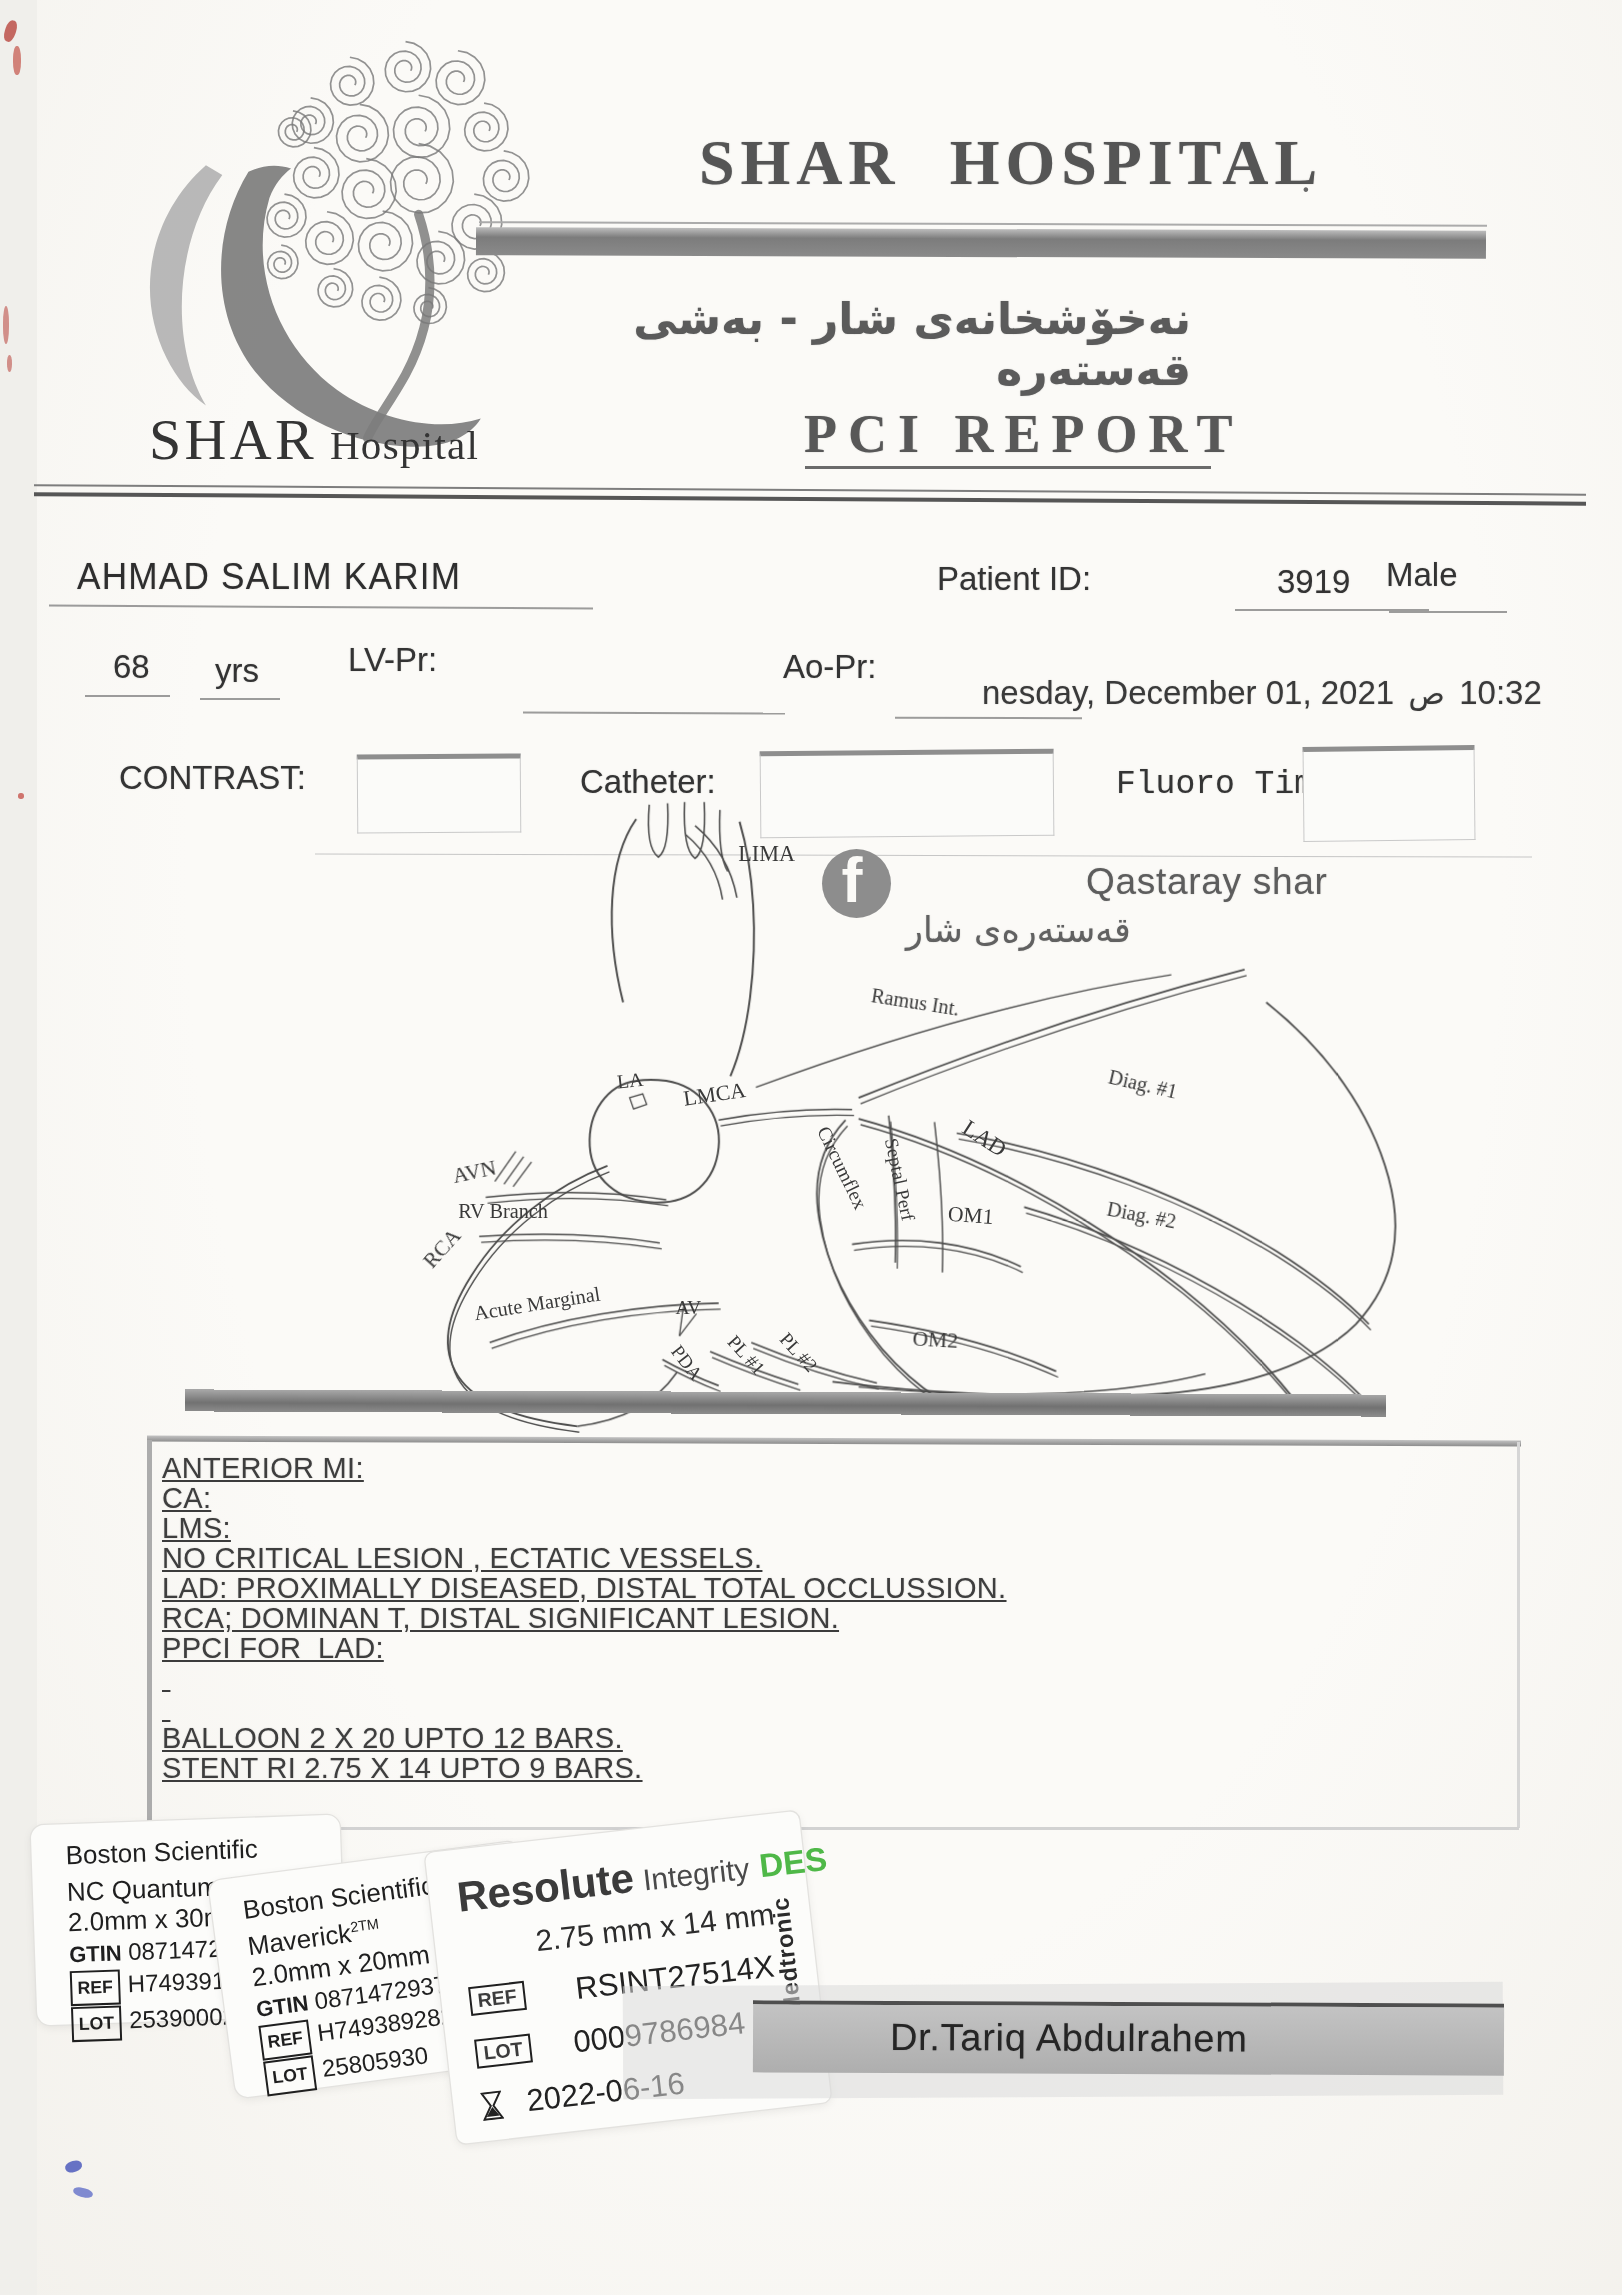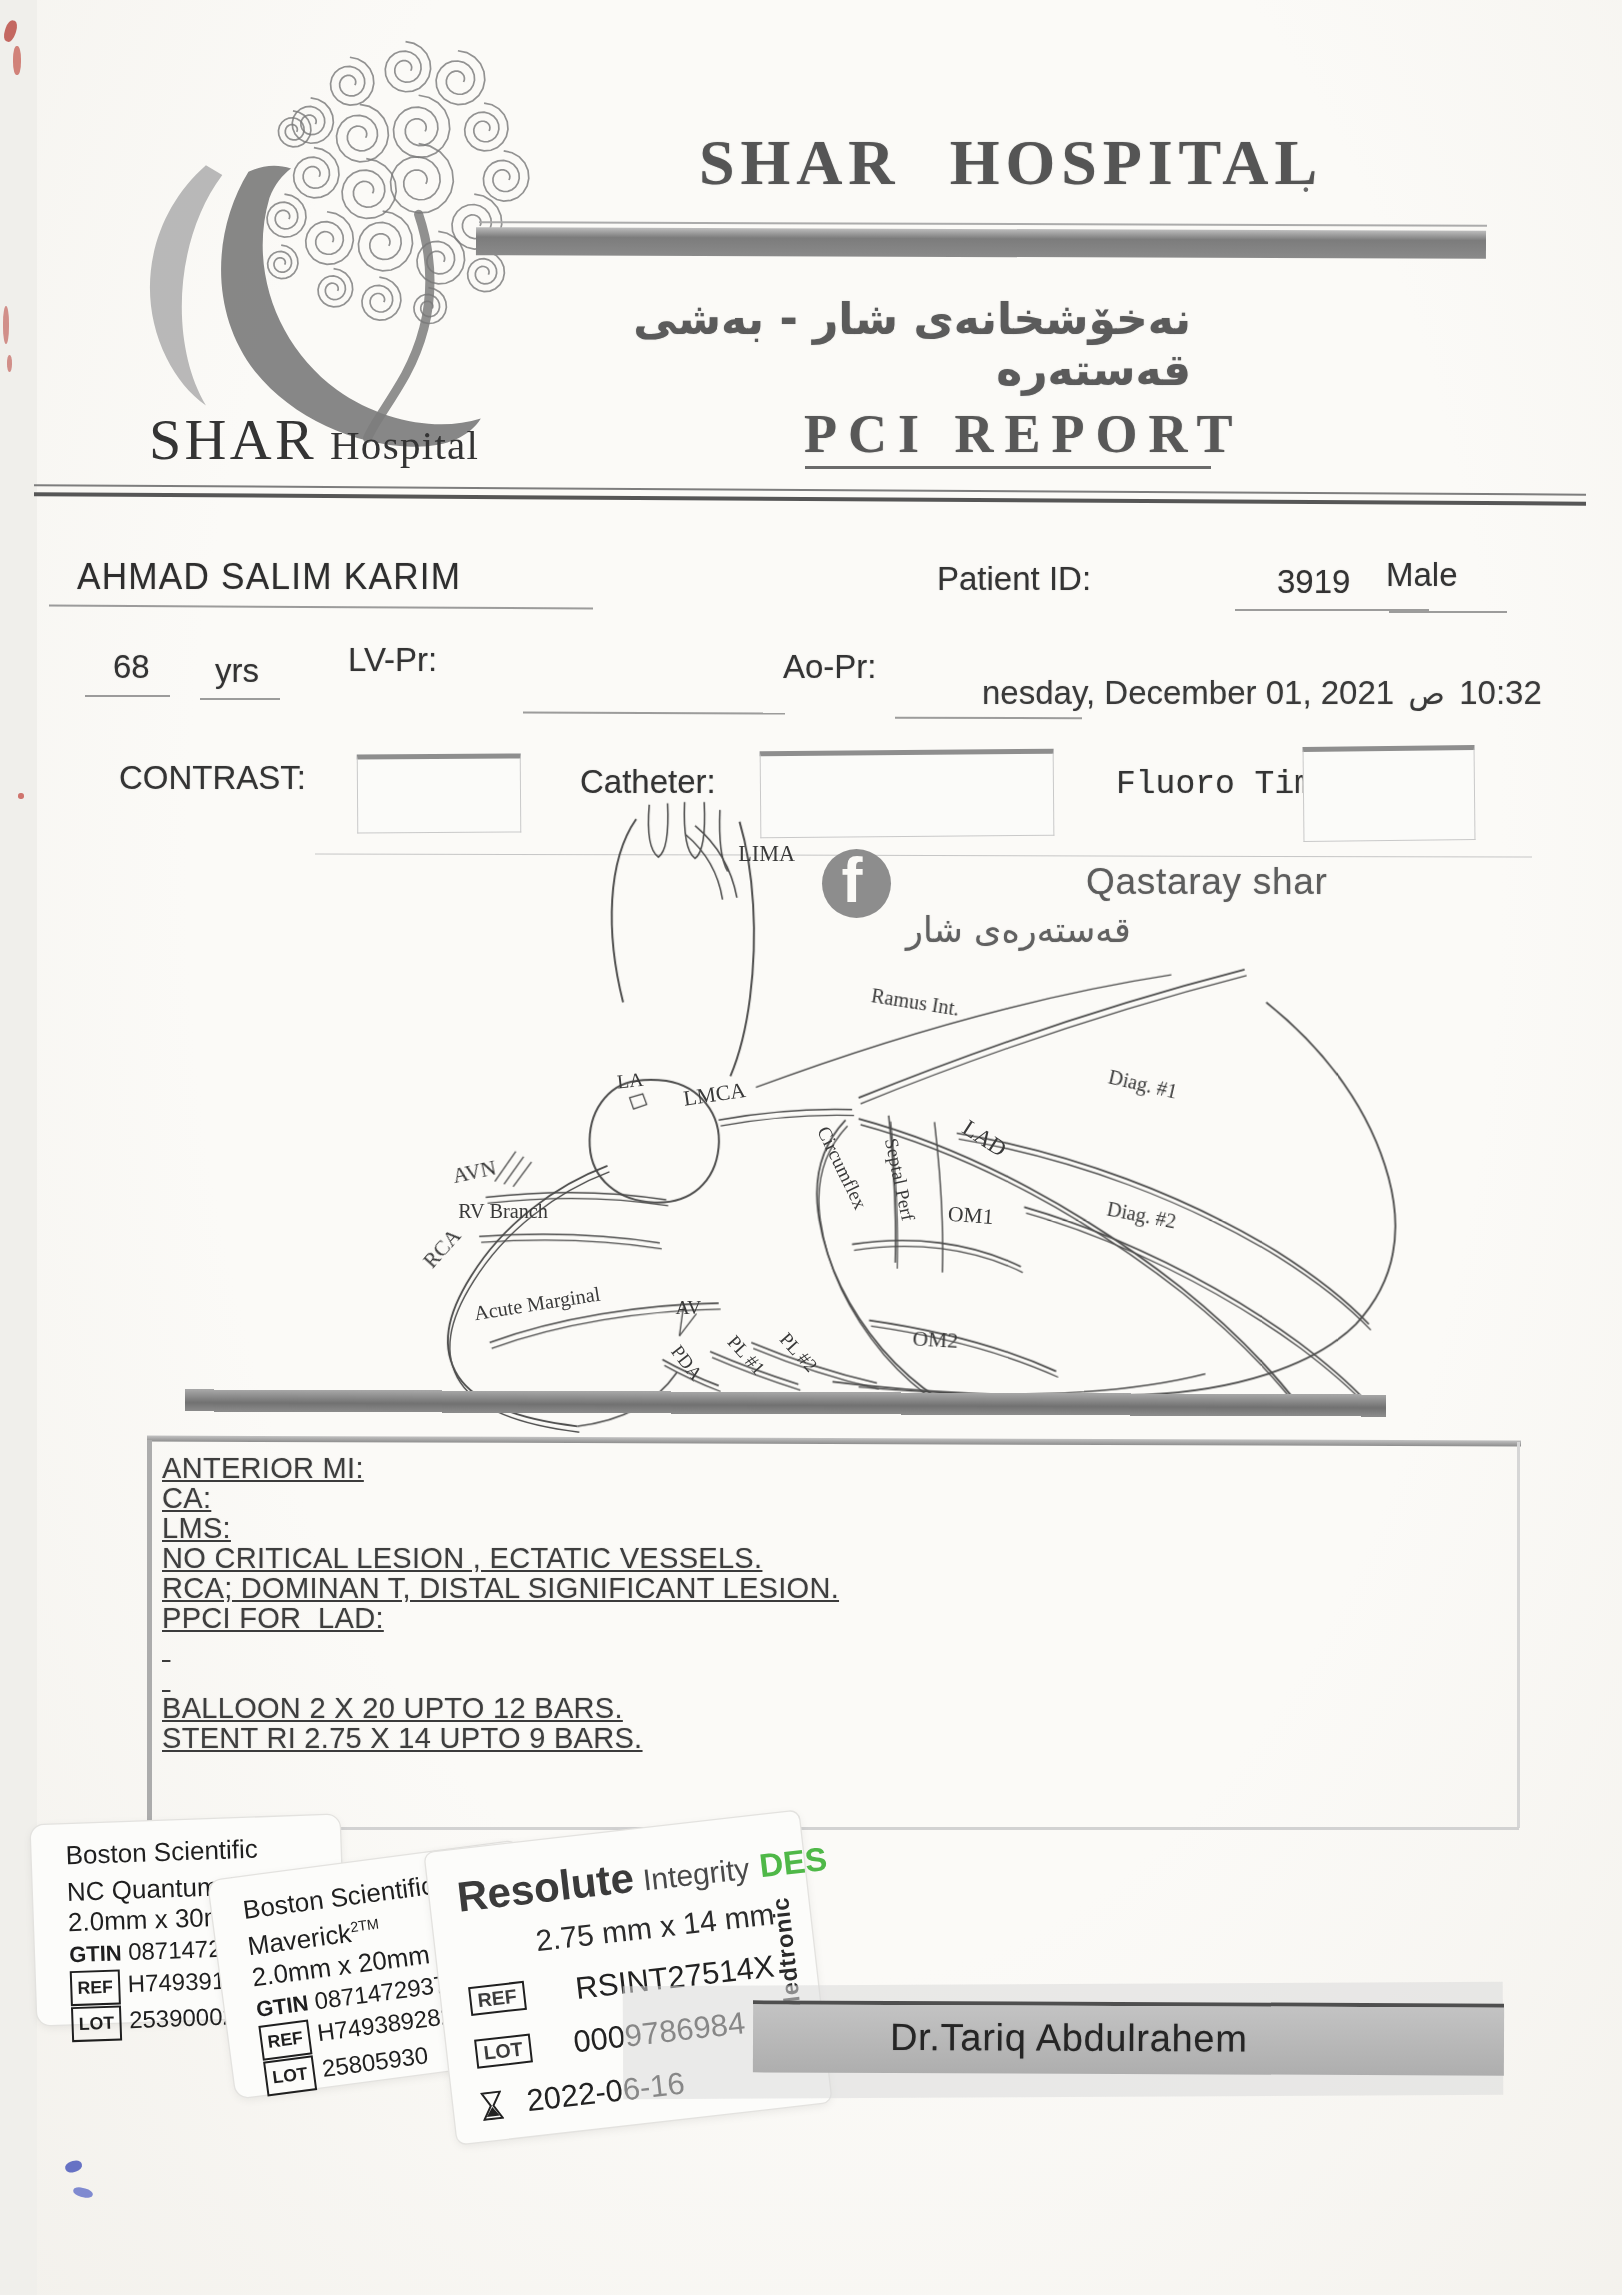--- a/index.html
+++ b/index.html
@@ -252,20 +252,21 @@
   <div class="abs band"></div>
   <div class="abs fb-top"></div>
   <div class="abs fb-left"></div>
   <div class="abs fb-right"></div>
   <div class="abs fb-bottom"></div>
   <div class="abs findings ink" id="findings-box">
       <div>ANTERIOR MI:</div>
       <div>CA:</div>
       <div>LMS:</div>
       <div>NO CRITICAL LESION , ECTATIC VESSELS.</div>
+      <div>LAD: PROXIMALLY DISEASED, DISTAL TOTAL OCCLUSSION.</div>
       <div>RCA; DOMINAN T, DISTAL SIGNIFICANT LESION.</div>
       <div>PPCI FOR  LAD:</div>
       <div> </div>
       <div> </div>
       <div>BALLOON 2 X 20 UPTO 12 BARS.</div>
       <div>STENT RI 2.75 X 14 UPTO 9 BARS.</div>
     </div>
 
   <div class="abs sticker s1">
     <div class="ln">Boston Scientific</div>

